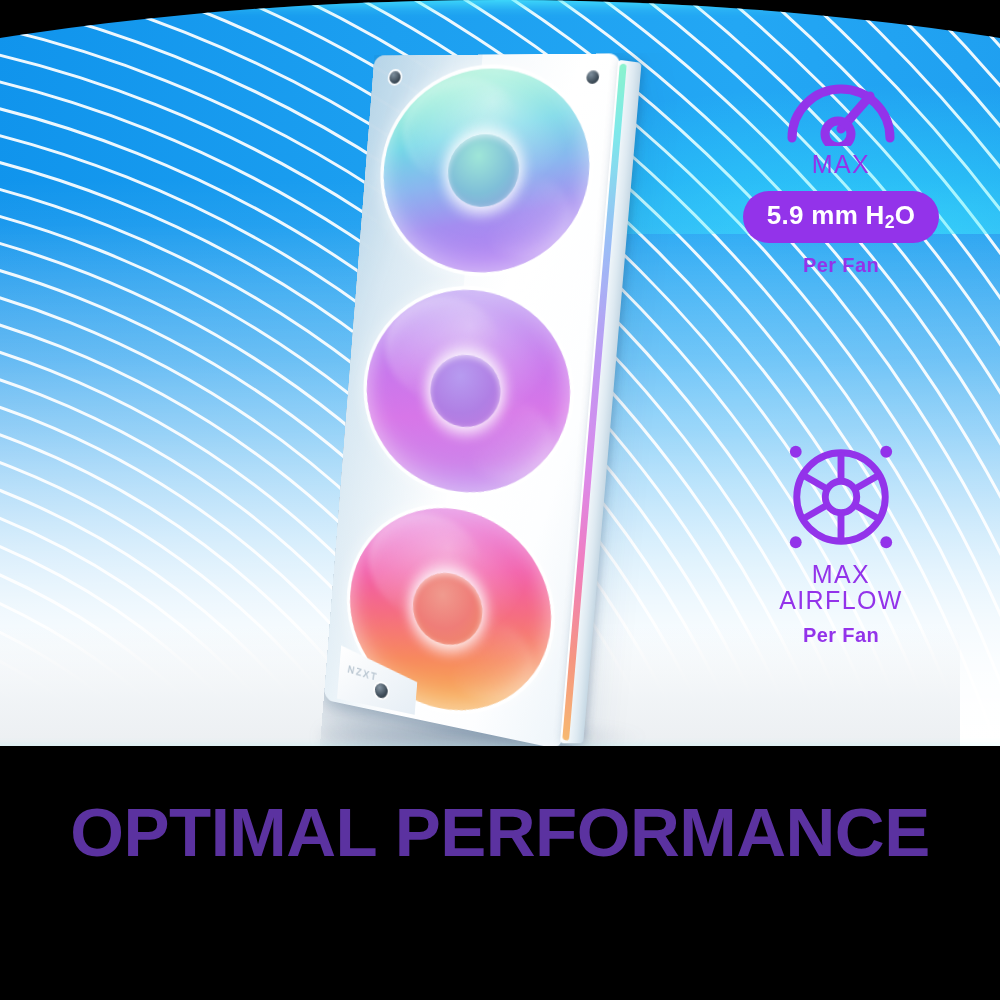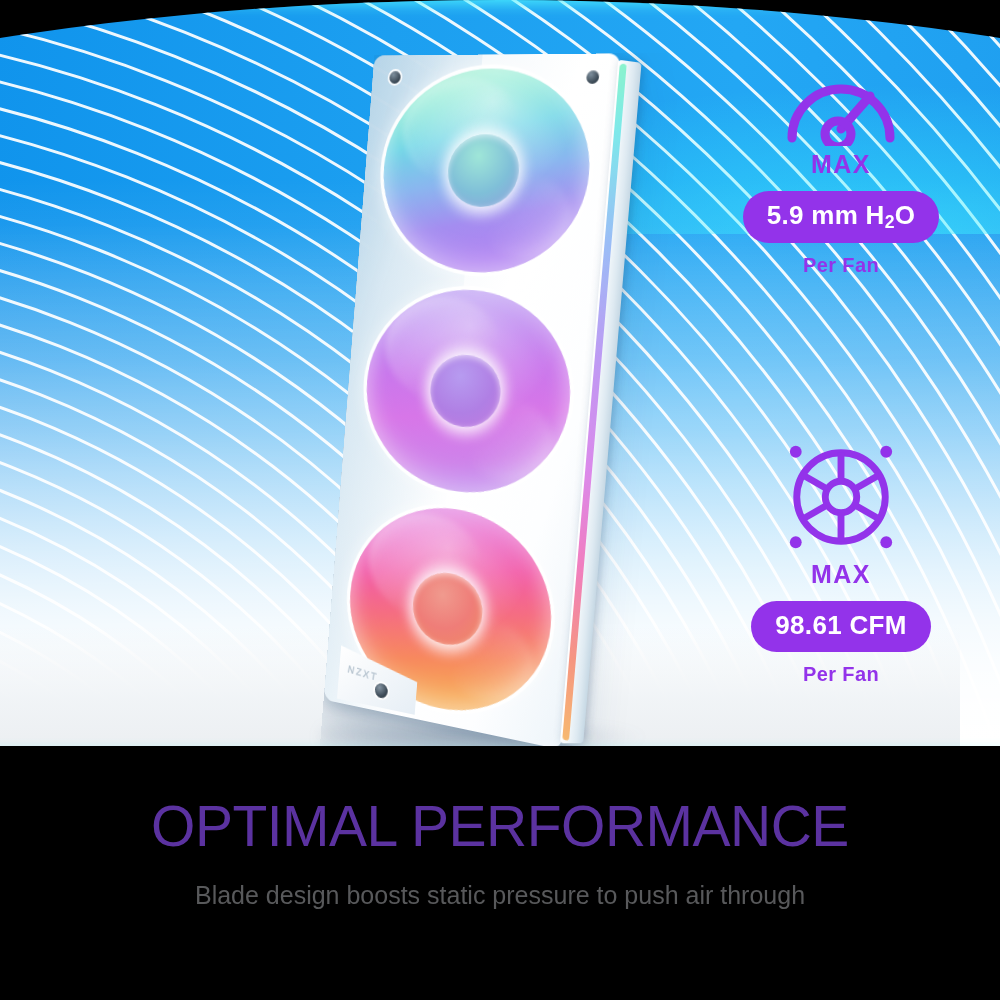--- a/index.html
+++ b/index.html
@@ -189,21 +189,21 @@
   }
 
   
   .spec { position:absolute; width:250px; text-align:center; }
   .spec-sp { left:716px; top:72px; }
   .spec-af { left:716px; top:438px; }
 
   .spec-icon { display:block; margin:0 auto; }
   .spec-label {
     margin-top:6px;
-    font-size:25px; font-weight:700; line-height:1.02;
+    font-size:25px; font-weight:400; line-height:1.02;
     letter-spacing:1.4px;
     color:#9333ea;
   }
   .spec-pill {
     display:inline-block;
     margin-top:13px;
     padding:9px 24px 11px;
     border-radius:26px;
     background:#9333ea;
     color:#ffffff;
@@ -217,21 +217,21 @@
     color:#9333ea;
   }
 
   
   .band {
     position:absolute; left:0; top:746px; width:1000px; height:254px;
     background:#000; text-align:center;
   }
   .headline {
     margin-top:52px;
-    font-size:57px; font-weight:400; letter-spacing:-0.5px;
+    font-size:69px; font-weight:700; letter-spacing:-0.5px;
     color:#5b32a0;
     line-height:1;
   }
   .subcopy {
     margin-top:24px;
     font-size:25px; font-weight:400; line-height:1.28;
     color:#58595b;
     padding:0 78px;
   }
 </style>
@@ -395,25 +395,24 @@
       </g>
       <g fill="#9333ea">
         <circle cx="14" cy="14" r="6"></circle>
         <circle cx="106" cy="14" r="6"></circle>
         <circle cx="14" cy="106" r="6"></circle>
         <circle cx="106" cy="106" r="6"></circle>
       </g>
     </svg>
     <div class="spec-label">
       <div>MAX</div>
+      <div>AIRFLOW</div>
     </div>
-    <div class="spec-pill">98.61 CFM</div>
     <div class="spec-sub">Per Fan</div>
   </div>
 
   <div class="band">
     <div class="headline">OPTIMAL PERFORMANCE</div>
     <div class="subcopy">
-      <div>Blade design boosts static pressure to push air through</div>
     </div>
   </div>
 
 </div>
 
 </body></html>

